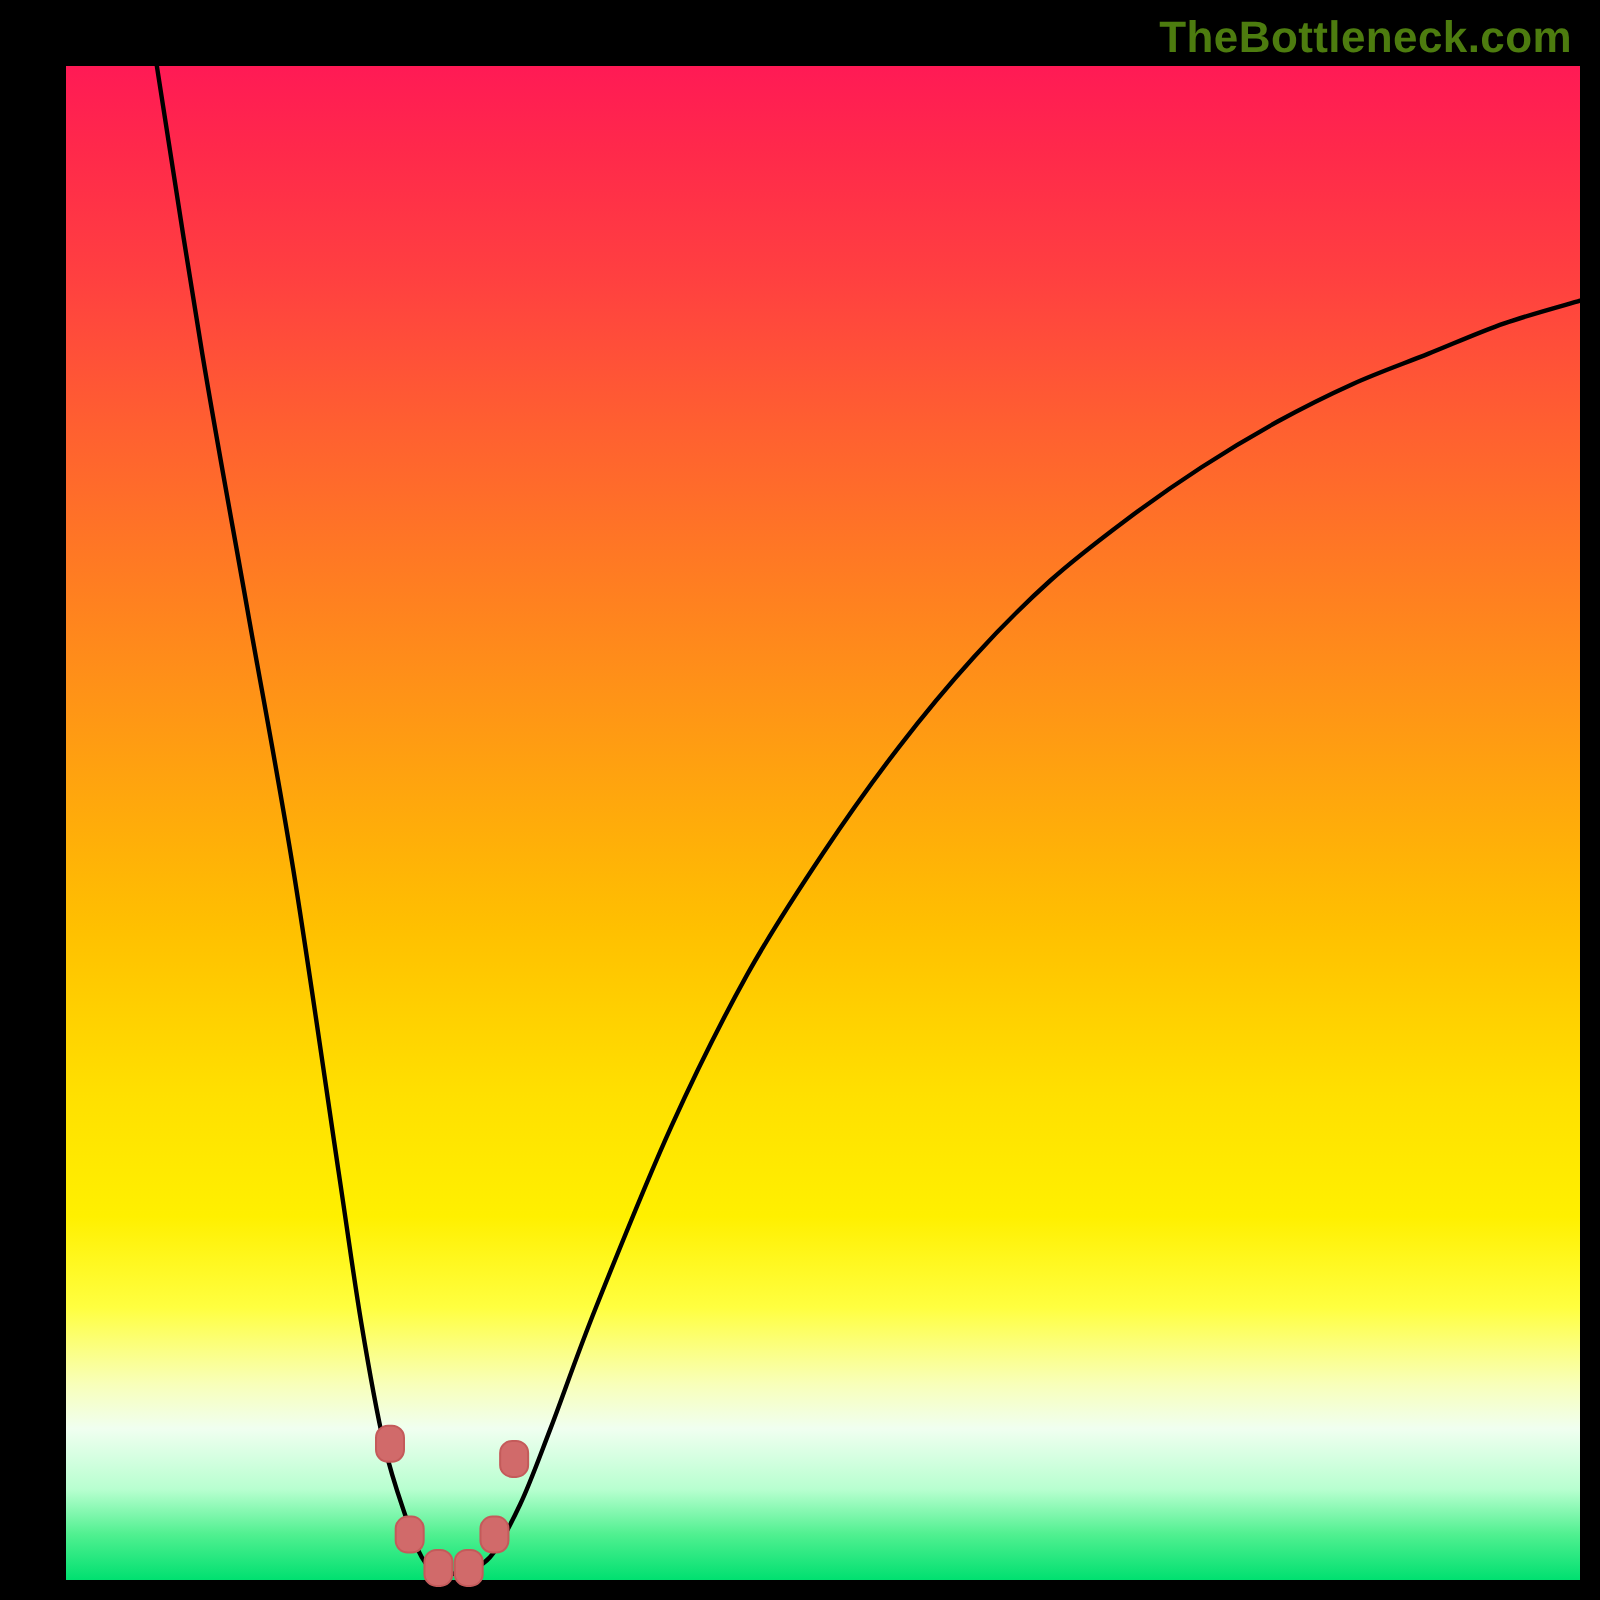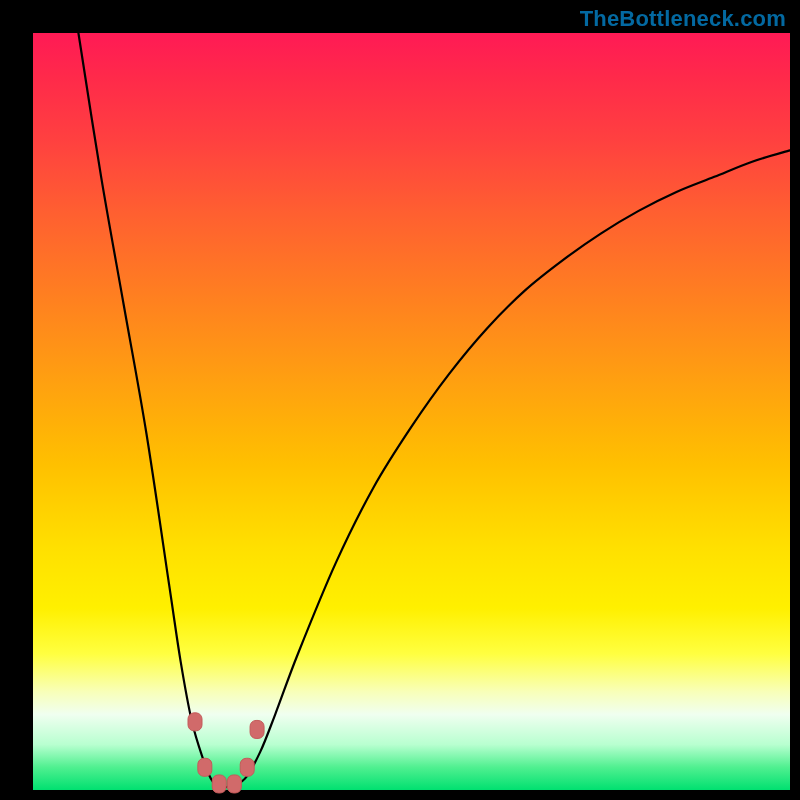--- a/index.html
+++ b/index.html
@@ -41,21 +41,21 @@
       #f0fff0 90%,
       #b8ffd0 94%,
       #50f090 97%,
       #00e070 100%
     );
   }
   .attribution {
     position: absolute;
     top: 6px;
     right: 14px;
-    color: #0369a1;
+    color: #4d7c0f;
     font-size: 22px;
     font-weight: 600;
     letter-spacing: 0.2px;
     user-select: none;
   }
   svg.curve {
     position: absolute;
     left: 0;
     top: 0;
     width: 757px;

